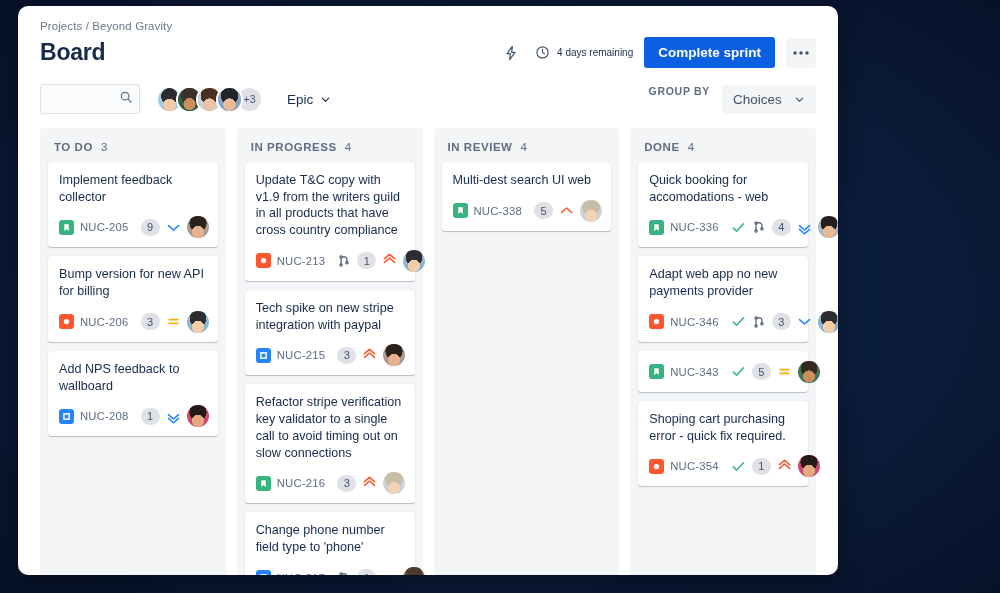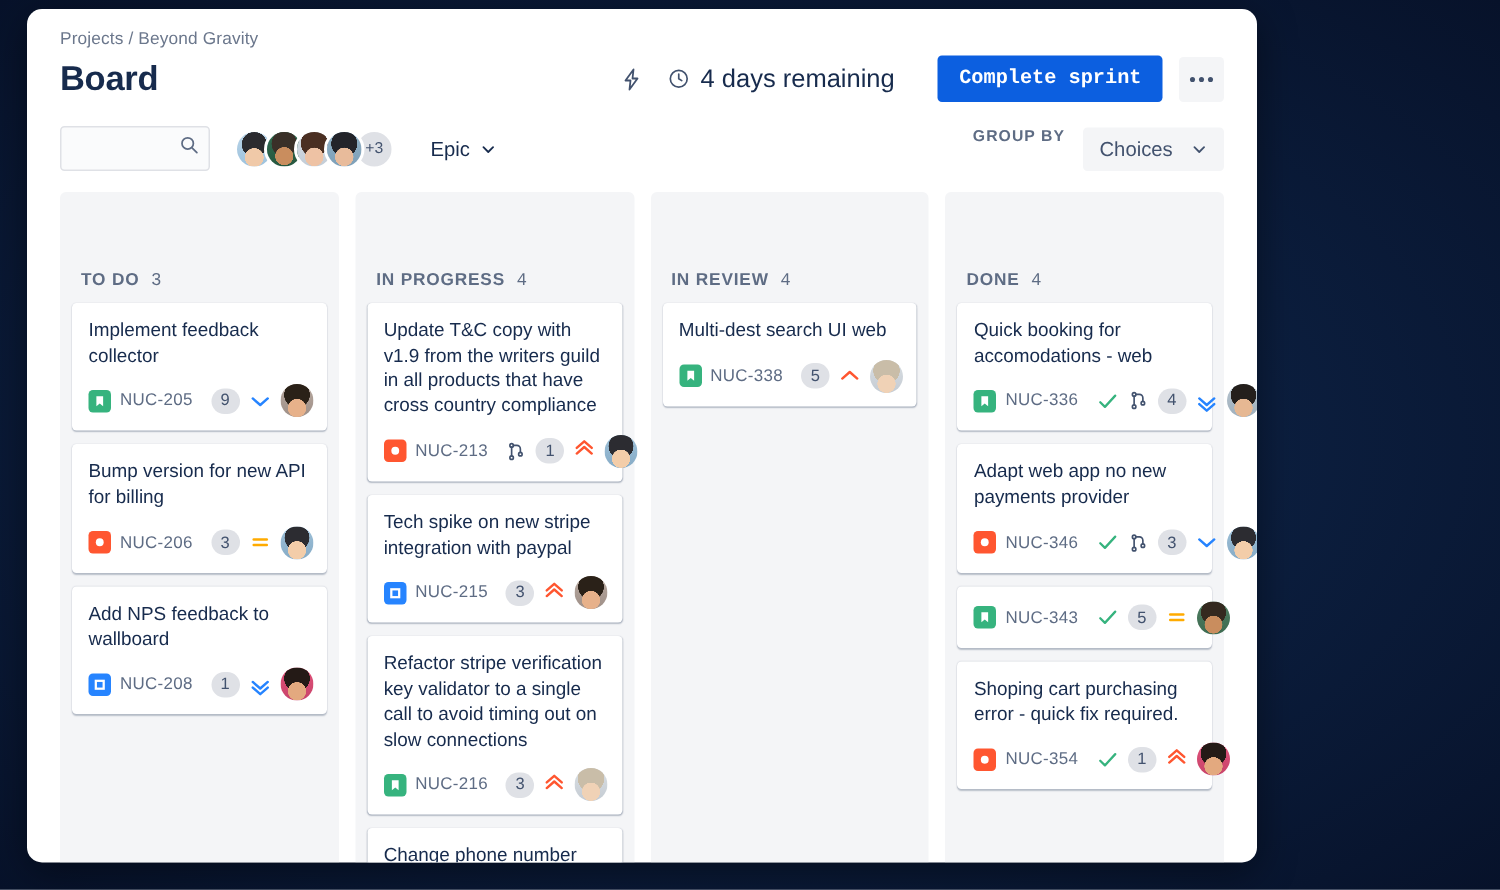--- a/index.html
+++ b/index.html
@@ -34,28 +34,27 @@
   .title-row { display: flex; align-items: center; justify-content: space-between; }
   .page-title { font-size: 23px; font-weight: 700; color: #172b4d; letter-spacing: -.2px; }
   .title-actions { display: flex; align-items: center; gap: 11px; }
   .icon-btn {
     width: 26px; height: 26px; border-radius: 3px;
     display: flex; align-items: center; justify-content: center;
     color: #42526e; background: transparent; border: none; cursor: pointer;
   }
   .days-remaining {
     display: flex; align-items: center; gap: 7px;
-    font-size: 17px; color: #172b4d;
+    font-size: 10px; color: #172b4d;
   }
   .btn-primary {
     background: #0c5fe0; color: #fff; border: none;
     font-size: 13.5px; font-weight: 700;
     padding: 8px 14px; border-radius: 3px; cursor: pointer;
-    font-family: Liberation Mono, monospace;
-    margin-left: 18px;
+    font-family: Liberation Sans, sans-serif;
   }
   .btn-more {
     background: #f4f5f7; border: none; border-radius: 3px;
     width: 30px; height: 30px; cursor: pointer;
     color: #42526e; font-size: 16px; line-height: 1;
     display: flex; align-items: center; justify-content: center;
   }
 
   
   .toolbar {
@@ -119,21 +118,21 @@
     border-radius: 4px 4px 0 0;
     padding: 9px 8px 8px 8px;
     display: flex; flex-direction: column;
   }
   .column-header {
     display: flex; align-items: baseline; gap: 8px;
     padding: 4px 6px 9px 6px;
   }
   .column-name {
     font-size: 11.5px; font-weight: 700; color: #5e6c84;
-    letter-spacing: .55px; text-transform: uppercase; margin-top: 40px;
+    letter-spacing: .55px; text-transform: uppercase;
   }
   .column-count { font-size: 11.5px; color: #5e6c84; }
   .cards { display: flex; flex-direction: column; gap: 9px; }
 
   .card {
     background: #fff; border-radius: 3px;
     box-shadow: 0 1px 1px rgba(9,30,66,.25), 0 0 1px rgba(9,30,66,.13);
     padding: 10px 11px 9px 11px; cursor: pointer;
   }
   .card-title {

